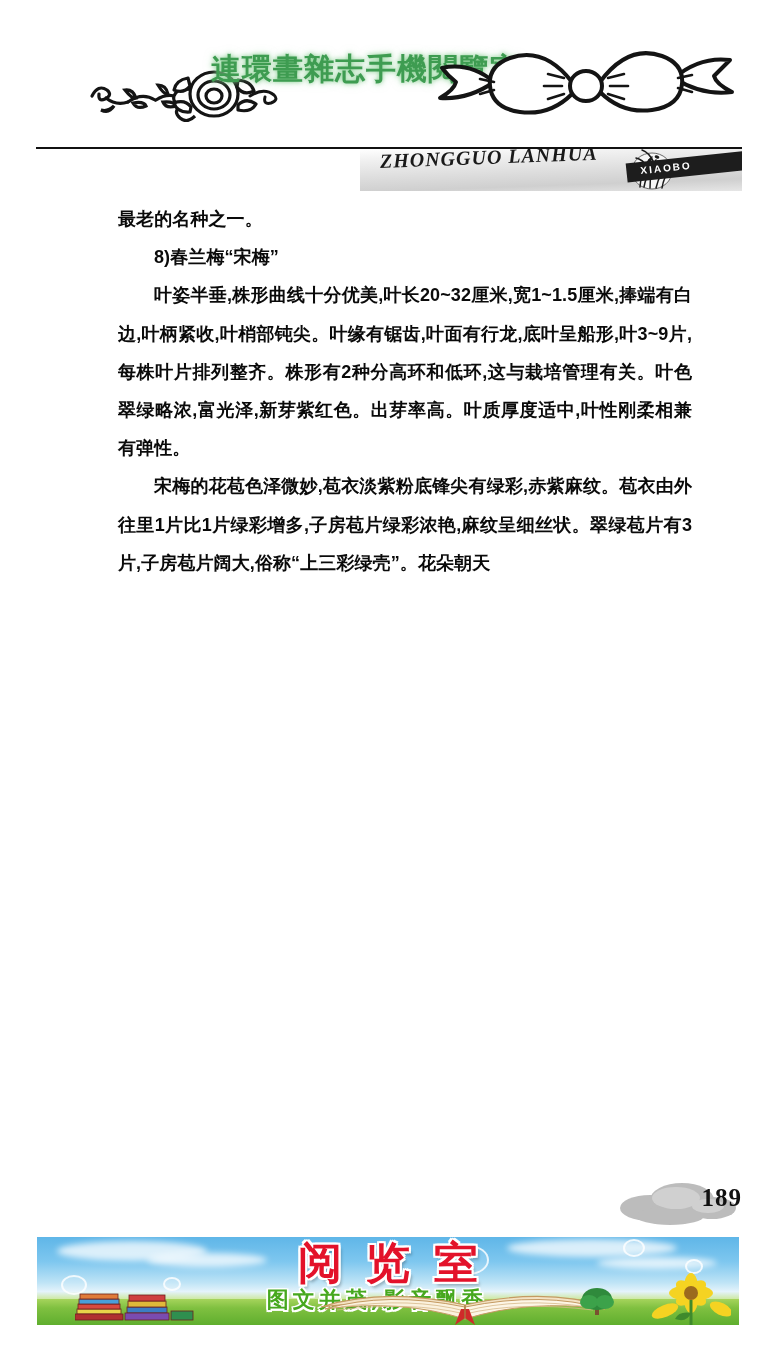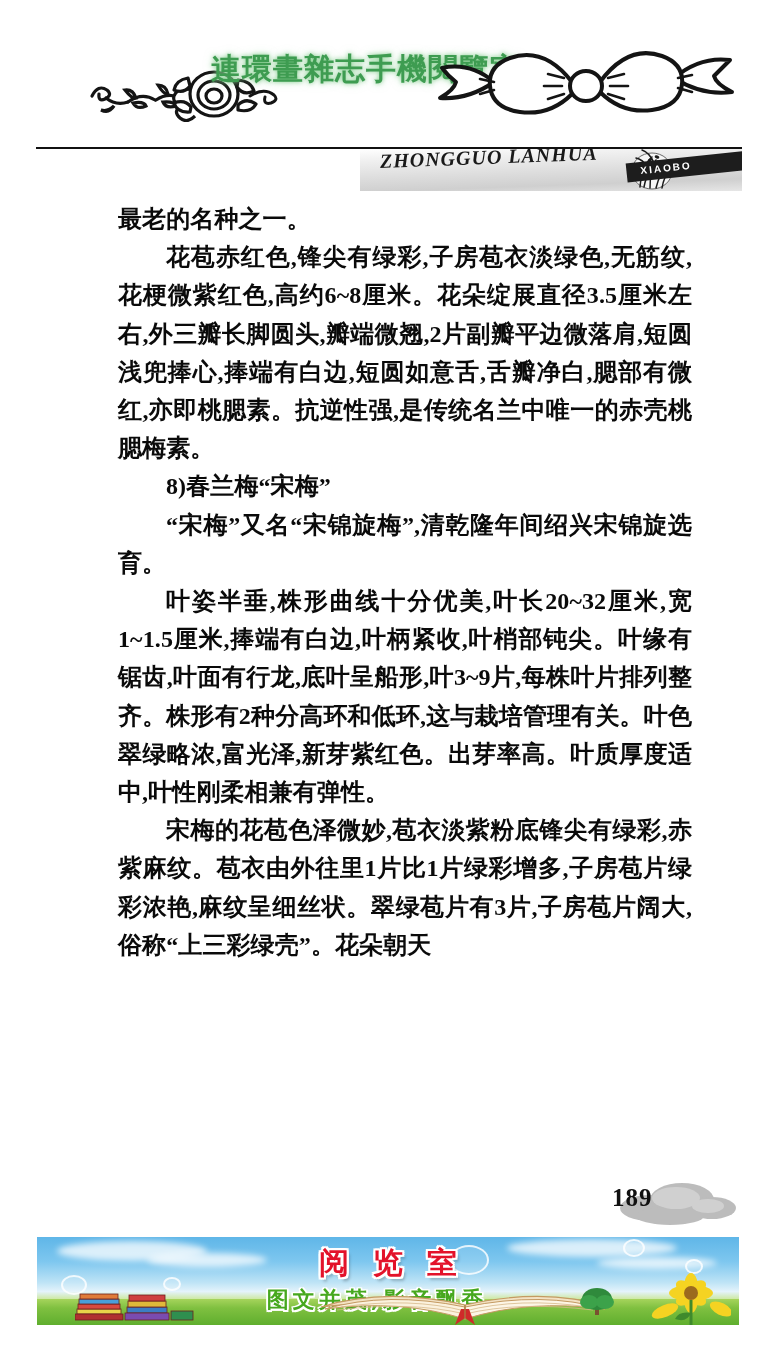--- a/index.html
+++ b/index.html
@@ -124,23 +124,23 @@
     width: 48px; height: 44px;
   }
 
   
   #article {
     position: absolute;
     left: 118px; top: 200px;
     width: 574px;
   }
   .para {
-    font-family: Liberation Serif, serif;
-    font-weight: bold;
-    font-size: 24px;
+    font-family: Liberation Sans, sans-serif;
+    font-weight: bold;
+    font-size: 18px;
     line-height: 38.2px;
     color: #0a0a0a;
     margin: 0;
     text-align: justify;
     text-justify: inter-character;
     letter-spacing: 0.1px;
     -webkit-font-smoothing: none;
   }
   .para.indent { text-indent: 2em; }
   .para.flush  { text-indent: 0; }
@@ -148,21 +148,21 @@
   
   #page-number-wrap {
     position: absolute;
     left: 612px; top: 1178px;
     width: 130px; height: 56px;
   }
   #page-number {
     position: absolute;
     left: 0; top: 6px;
     width: 130px;
-    text-align: left;
+    text-align: right;
     font-family: "Liberation Serif", serif;
     font-weight: bold;
     font-size: 25px;
     color: #111;
     letter-spacing: 1px;
   }
 
   
   #bottom-banner {
     position: absolute;
@@ -189,21 +189,21 @@
     width: 100%; height: 26px;
     background: linear-gradient(180deg, #a6d45c 0%, #7fc040 35%, #5fae2e 100%);
   }
   #banner-title {
     position: absolute;
     left: 0; top: 1px;
     width: 702px;
     text-align: center;
     font-family: "DejaVu Sans", sans-serif;
     font-weight: bold;
-    font-size: 30px;
+    font-size: 44px;
     line-height: 50px;
     color: #e3122a;
     letter-spacing: 24px;
     text-indent: 24px;
     text-shadow:
       -2px 0 0 #fff, 2px 0 0 #fff, 0 -2px 0 #fff, 0 2px 0 #fff,
       -2px -2px 0 #fff, 2px -2px 0 #fff, -2px 2px 0 #fff, 2px 2px 0 #fff,
       3px 4px 3px rgba(0,0,0,0.25);
   }
   #banner-subtitle {
@@ -310,23 +310,21 @@
         </g>
       </svg>
 
       <div id="xiaobo-tag">
         <div id="xiaobo-text">XIAOBO</div>
       </div>
     </div>
 
     <div id="article">
       <p class="para flush">最老的名种之一。</p>
-      <p class="para indent">花苞赤红色,锋尖有绿彩,子房苞衣淡绿色,无筋纹,花梗微紫红色,高约6~8厘米。花朵绽展直径3.5厘米左右,外三瓣长脚圆头,瓣端微翘,2片副瓣平边微落肩,短圆浅兜捧心,捧端有白边,短圆如意舌,舌瓣净白,腮部有微红,亦即桃腮素。抗逆性强,是传统名兰中唯一的赤壳桃腮梅素。</p>
       <p class="para indent">8)春兰梅“宋梅”</p>
-      <p class="para indent">“宋梅”又名“宋锦旋梅”,清乾隆年间绍兴宋锦旋选育。</p>
       <p class="para indent">叶姿半垂,株形曲线十分优美,叶长20~32厘米,宽1~1.5厘米,捧端有白边,叶柄紧收,叶梢部钝尖。叶缘有锯齿,叶面有行龙,底叶呈船形,叶3~9片,每株叶片排列整齐。株形有2种分高环和低环,这与栽培管理有关。叶色翠绿略浓,富光泽,新芽紫红色。出芽率高。叶质厚度适中,叶性刚柔相兼有弹性。</p>
       <p class="para indent">宋梅的花苞色泽微妙,苞衣淡紫粉底锋尖有绿彩,赤紫麻纹。苞衣由外往里1片比1片绿彩增多,子房苞片绿彩浓艳,麻纹呈细丝状。翠绿苞片有3片,子房苞片阔大,俗称“上三彩绿壳”。花朵朝天</p>
     </div>
 
     <div id="page-number-wrap">
       <svg style="position:absolute;left:0;top:0;" width="130" height="56" viewBox="0 0 130 56">
         <g fill="#b9b9b9" opacity="0.95">
           <ellipse cx="38" cy="30" rx="30" ry="13"></ellipse>
           <ellipse cx="70" cy="22" rx="32" ry="17"></ellipse>
           <ellipse cx="100" cy="30" rx="24" ry="11"></ellipse>

